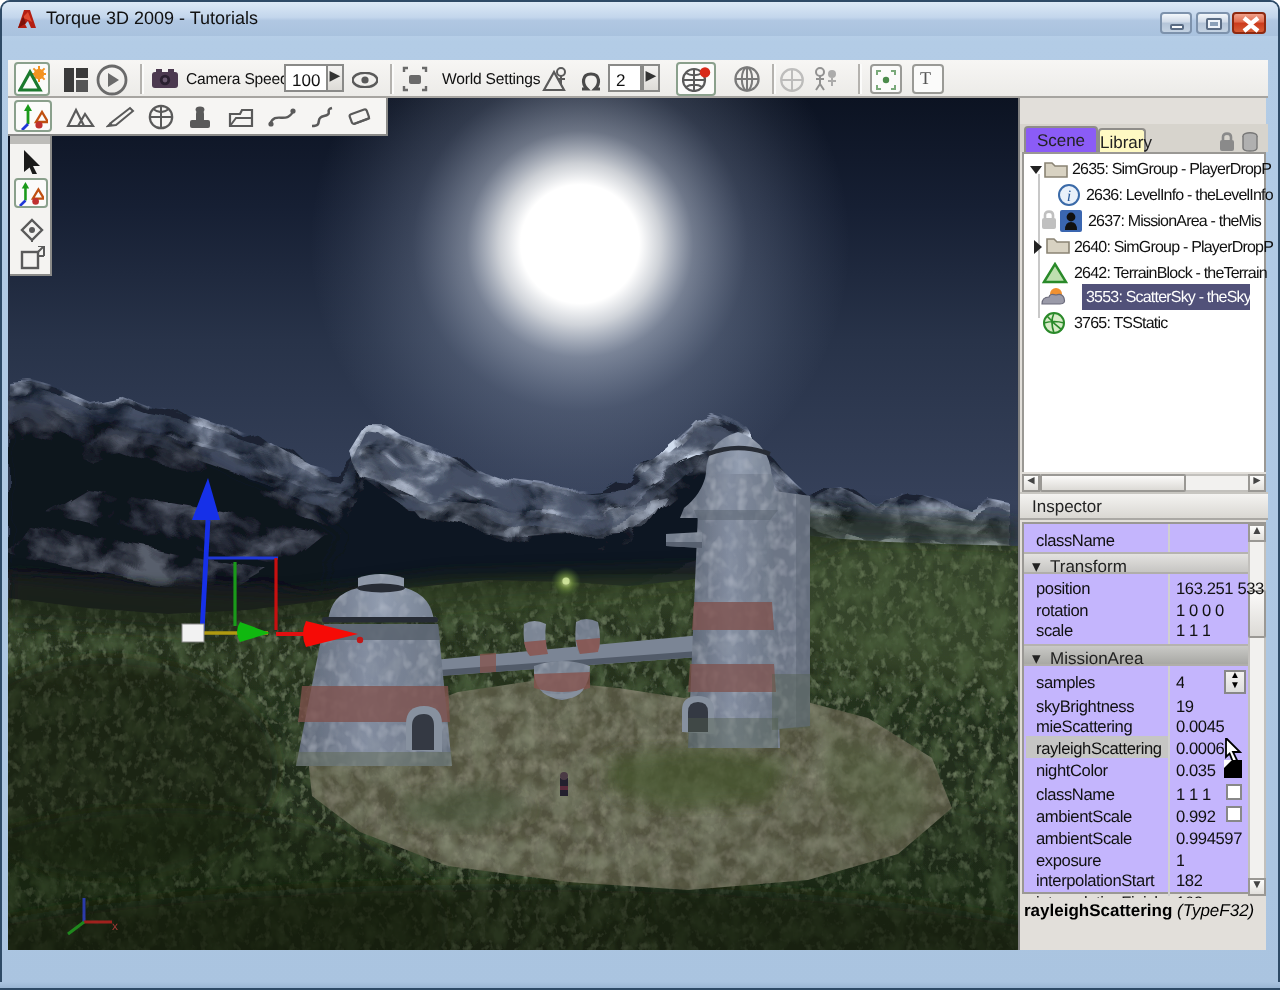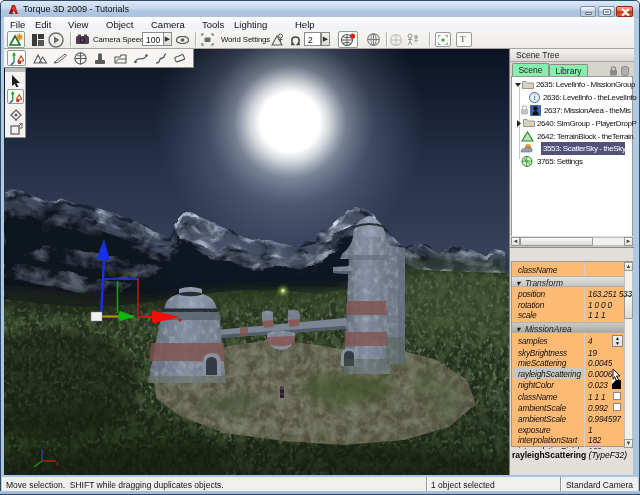--- a/index.html
+++ b/index.html
@@ -52,21 +52,21 @@
     background:linear-gradient(180deg,#f4f3f1,#d9d7d2);border-bottom:1px solid #aaa8a4;
     font-size:8.5px;color:#222;padding-left:6px;padding-top:1px;}
   .tab{position:absolute;font-size:8.5px;color:#222;text-align:center;border:1px solid #8f8d89;border-bottom:none;border-radius:2px 2px 0 0;}
   #tree{position:absolute;left:1px;top:27px;width:122px;height:160px;background:#fff;border:1px solid #9a9894;border-bottom:none;}
   .trow{position:absolute;font-size:8px;color:#111;white-space:nowrap;letter-spacing:-0.4px;}
   
   .sb-track{position:absolute;background:#f2f1ef;border:1px solid #c2c0bc;}
   .sb-btn{position:absolute;background:linear-gradient(180deg,#fdfdfc,#e2e0dc);border:1px solid #9a9894;font-size:6px;color:#444;text-align:center;line-height:6px;}
   .sb-thumb{position:absolute;background:linear-gradient(180deg,#fbfaf9,#dcdad6);border:1px solid #9a9894;border-radius:1px;}
   
-  #insp{position:absolute;left:1px;top:212px;width:122px;height:186px;background:#fdba74;border:1px solid #9a9894;font-style:italic;}
+  #insp{position:absolute;left:1px;top:212px;width:122px;height:186px;background:#c4b5fd;border:1px solid #9a9894;}
   .irow{position:absolute;left:0;width:113px;font-size:8.3px;color:#111;letter-spacing:-0.2px;}
   .ilabel{position:absolute;left:6px;top:0;white-space:nowrap;}
   .ival{position:absolute;left:76px;top:0;white-space:nowrap;overflow:hidden;}
   .ighead{position:absolute;left:0;width:112px;height:11px;
     background:linear-gradient(180deg,#e3e2e0,#c6c5c2);border-top:1px solid #b5b3af;border-bottom:1px solid #b0aeaa;
     font-size:8.5px;color:#222;}
   #bold-label{position:absolute;left:2px;top:401px;font-size:8.5px;color:#000;white-space:nowrap;}
   
   #statusbar{position:absolute;left:2px;top:477px;width:636px;height:14px;background:#eff0ee;}
   .spanel{position:absolute;top:0;height:14px;border-left:1px solid #9a9a98;box-shadow:inset 1px 0 0 #fff;}
@@ -92,30 +92,20 @@
 <div id="btn-max" class="wbtn">
       <div style="position:absolute;left:4px;top:2px;width:8px;height:6px;background:#eef3f9;border:1px solid #5a6c84;border-radius:1px"></div>
       <div style="position:absolute;left:6px;top:4px;width:4px;height:2px;background:#8ba0b8"></div>
     </div>
 <div id="btn-close" class="wbtn">
       <svg width="15" height="9" style="position:absolute;left:1px;top:1px">
         <path d="M4,1 L7.5,3.8 L11,1 M4,7.5 L7.5,4.7 L11,7.5" stroke="#fff" stroke-width="2.2" fill="none"></path>
       </svg>
     </div>
 
-<div id="menubar">
-  <span class="mi" style="left:6px">File</span>
-  <span class="mi" style="left:31px">Edit</span>
-  <span class="mi" style="left:64px">View</span>
-  <span class="mi" style="left:102px">Object</span>
-  <span class="mi" style="left:147px">Camera</span>
-  <span class="mi" style="left:198px">Tools</span>
-  <span class="mi" style="left:230px">Lighting</span>
-  <span class="mi" style="left:291px">Help</span>
-</div>
 
 <div id="toolbar1">
 
   <div class="selbox" style="left:3px;top:1px;width:18px;height:17px"></div>
   <svg class="abs" style="left:5px;top:3px" width="14" height="13" viewBox="0 0 14 13">
     <circle cx="10.5" cy="4" r="2.6" fill="#f39321"></circle>
     <g stroke="#f39321" stroke-width="1">
       <line x1="10.5" y1="0" x2="10.5" y2="8"></line>
           <line x1="6.5" y1="4" x2="14" y2="4"></line>
       <line x1="7.7" y1="1.2" x2="13.3" y2="6.8"></line>
@@ -493,45 +483,44 @@
         <circle cx="7" cy="6" r="1.5" fill="#5a5a5a"></circle>
         <path d="M7,11 L7,13" stroke="#5a5a5a"></path>
       </svg>
   <svg class="abs" style="left:4px;top:55px" width="14" height="12">
         <rect x="2" y="3" width="8" height="8" fill="none" stroke="#5a5a5a" stroke-width="1.2"></rect>
         <path d="M10,3 L13,0 M10,5 L13,5 M13,0 L13,5 M10,0 L13,0" stroke="#5a5a5a"></path>
       </svg>
 </div>
 
 <div id="rpanel">
-  <div class="phead" style="top:0">Scene Tree</div>
   <div class="abs" style="left:0;top:13px;width:124px;height:14px;background:#d7d4cd"></div>
-  <div class="tab" style="left:2px;top:1px;width:37px;height:13px;background:#86efac;z-index:2;padding-top:1px;position:absolute;top:14px">Scene</div>
-  <div class="tab" style="left:39px;top:2px;width:39px;height:12px;background:#86efac;padding-top:1px;position:absolute;top:15px">Library</div>
+  <div class="tab" style="left:2px;top:1px;width:37px;height:13px;background:#8b5cf6;z-index:2;padding-top:1px;position:absolute;top:14px">Scene</div>
+  <div class="tab" style="left:39px;top:2px;width:24px;height:12px;background:#fef9c3;padding-top:1px;position:absolute;top:15px">Library</div>
 
   <svg class="abs" style="left:99px;top:17px" width="9" height="10">
         <rect x="1" y="4" width="7" height="5.5" rx="1" fill="#8a8a8a"></rect>
         <path d="M2.5,4 L2.5,2.5 Q2.5,0.8 4.5,0.8 Q6.5,0.8 6.5,2.5 L6.5,4" fill="none" stroke="#8a8a8a" stroke-width="1.3"></path>
       </svg>
   <svg class="abs" style="left:111px;top:17px" width="8" height="10">
         <ellipse cx="4" cy="2" rx="3.5" ry="1.6" fill="#b0b0b0" stroke="#777" stroke-width="0.7"></ellipse>
         <path d="M0.5,2 L0.5,8 Q0.5,9.5 4,9.5 Q7.5,9.5 7.5,8 L7.5,2" fill="#b0b0b0" stroke="#777" stroke-width="0.7"></path>
       </svg>
 
   <div id="tree">
 
     <div class="abs" style="left:7px;top:10px;width:1px;height:72px;background:#c8c8c8"></div>
 
     <svg class="abs" style="left:3px;top:5px" width="7" height="6">
           <path d="M0,1 L6,1 L3,5 Z" fill="#222"></path>
         </svg>
     <svg class="abs" style="left:10px;top:3px" width="12" height="9">
           <path d="M0.5,8.5 L0.5,1.5 L4,1.5 L5.5,3 L11.5,3 L11.5,8.5 Z" fill="#d8d2c2" stroke="#8a8474" stroke-width="0.8"></path>
         </svg>
-    <div class="trow" style="left:24px;top:3px">2635: LevelInfo - MissionGroup</div>
+    <div class="trow" style="left:24px;top:3px">2635: SimGroup - PlayerDropP</div>
 
     <svg class="abs" style="left:17px;top:15px" width="11" height="11">
           <circle cx="5.5" cy="5.5" r="5" fill="#e8f0fa" stroke="#3a6aa8" stroke-width="1"></circle>
           <text x="5.5" y="8.4" font-size="8" font-style="italic" font-family="Liberation Serif" text-anchor="middle" fill="#2a5a9a">i</text>
         </svg>
     <div class="trow" style="left:31px;top:16px">2636: LevelInfo - theLevelInfo</div>
 
     <svg class="abs" style="left:8px;top:28px" width="9" height="10">
           <rect x="1" y="4" width="7" height="5.5" rx="1" fill="#c0c0c0"></rect>
           <path d="M2.5,4 L2.5,2.5 Q2.5,0.8 4.5,0.8 Q6.5,0.8 6.5,2.5 L6.5,4" fill="none" stroke="#c0c0c0" stroke-width="1.3"></path>
@@ -560,29 +549,30 @@
     <svg class="abs" style="left:8px;top:66px" width="14" height="11">
           <circle cx="8" cy="4" r="3" fill="#f09030"></circle>
           <path d="M1,9 Q1,5.5 4.5,5.5 Q5,3.5 8,4.5 Q11,3.5 12,6 Q13,9 10,9 Z" fill="#9a9aa8" stroke="#6a6a7a" stroke-width="0.6"></path>
         </svg>
     <div class="trow" style="left:31px;top:67px;color:#fff">3553: ScatterSky - theSky</div>
 
     <svg class="abs" style="left:9px;top:79px" width="12" height="11">
           <circle cx="6" cy="5.5" r="5" fill="#d8ecc8" stroke="#2a8a2a" stroke-width="1"></circle>
           <path d="M6,0.5 Q4,5 6,10.5 M1,5.5 Q6,4 11,5.5 M2.5,2 Q6,6 10,9" stroke="#2a8a2a" fill="none" stroke-width="0.8"></path>
         </svg>
-    <div class="trow" style="left:25px;top:80px">3765: Settings</div>
+    <div class="trow" style="left:25px;top:80px">3765: TSStatic</div>
   </div>
 
   <div class="sb-track" style="left:1px;top:188px;width:122px;height:9px"></div>
   <div class="sb-btn" style="left:1px;top:188px;width:9px;height:9px">◄</div>
   <div class="sb-btn" style="left:114px;top:188px;width:9px;height:9px">►</div>
   <div class="sb-thumb" style="left:10px;top:188px;width:73px;height:9px"></div>
   <div class="abs" style="left:0;top:197px;width:124px;height:2px;background:#c8c6c1;border-bottom:1px solid #8a8a88"></div>
 
+  <div class="phead" style="top:198px">Inspector</div>
   <div id="insp">
 
     <div class="sb-track" style="left:112px;top:0px;width:9px;height:186px"></div>
     <div class="sb-btn" style="left:112px;top:0px;width:9px;height:9px">▲</div>
     <div class="sb-btn" style="left:112px;top:177px;width:9px;height:9px">▼</div>
     <div class="sb-thumb" style="left:112px;top:33px;width:9px;height:24px"></div>
 
     <div class="abs" style="left:72px;top:0;width:1px;height:186px;background:#d0d0d0"></div>
 
     <div class="irow" style="top:3px">
@@ -624,21 +614,21 @@
     <div class="abs" style="left:1px;top:106px;width:71px;height:11px;background:#c6c6c4"></div>
     <div class="irow" style="top:107px">
           <span class="ilabel">rayleighScattering</span>
           <span class="ival">0.0006</span>
         </div>
     <svg class="abs" style="left:99px;top:107px" width="10" height="14">
           <path d="M2,0 L9,7 L5.5,7 L7.5,11 L5.5,12 L3.8,7.8 L2,9.5 Z" fill="#fff" stroke="#000" stroke-width="0.9"></path>
         </svg>
     <div class="irow" style="top:118px">
           <span class="ilabel">nightColor</span>
-          <span class="ival" style="width:24px">0.023</span>
+          <span class="ival" style="width:24px">0.035</span>
         </div>
     <div class="abs" style="left:100px;top:118px;width:9px;height:9px;background:#000"></div>
     <div class="abs" style="left:100px;top:118px;width:0;height:0;border-left:4px solid #fff;border-bottom:4px solid transparent"></div>
     <div class="irow" style="top:130px">
           <span class="ilabel">className</span>
           <span class="ival" style="width:24px">1 1 1</span>
         </div>
     <div class="abs" style="left:101px;top:130px;width:8px;height:8px;background:#fff;border:1px solid #888"></div>
     <div class="irow" style="top:141px">
           <span class="ilabel">ambientScale</span>
@@ -658,25 +648,14 @@
           <span class="ival">182</span>
         </div>
     <div class="irow" style="top:184px;height:3px;overflow:hidden">
           <span class="ilabel">interpolationFinish</span>
           <span class="ival">162</span>
         </div>
   </div>
   <div id="bold-label"><b>rayleighScattering</b> <i>(TypeF32)</i></div>
 </div>
 
-<div id="statusbar">
-  <div class="spanel" style="left:0;width:423px;border-left:none">
-        <div class="stext">Move selection.&nbsp; SHIFT while dragging duplicates objects.</div>
-      </div>
-  <div class="spanel" style="left:424px;width:133px">
-        <div class="stext">1 object selected</div>
-      </div>
-  <div class="spanel" style="left:558px;width:78px">
-        <div class="stext" style="text-align:center">Standard Camera</div>
-      </div>
-</div>
 <div id="bottomframe"></div>
 </div>
 
 </body></html>

